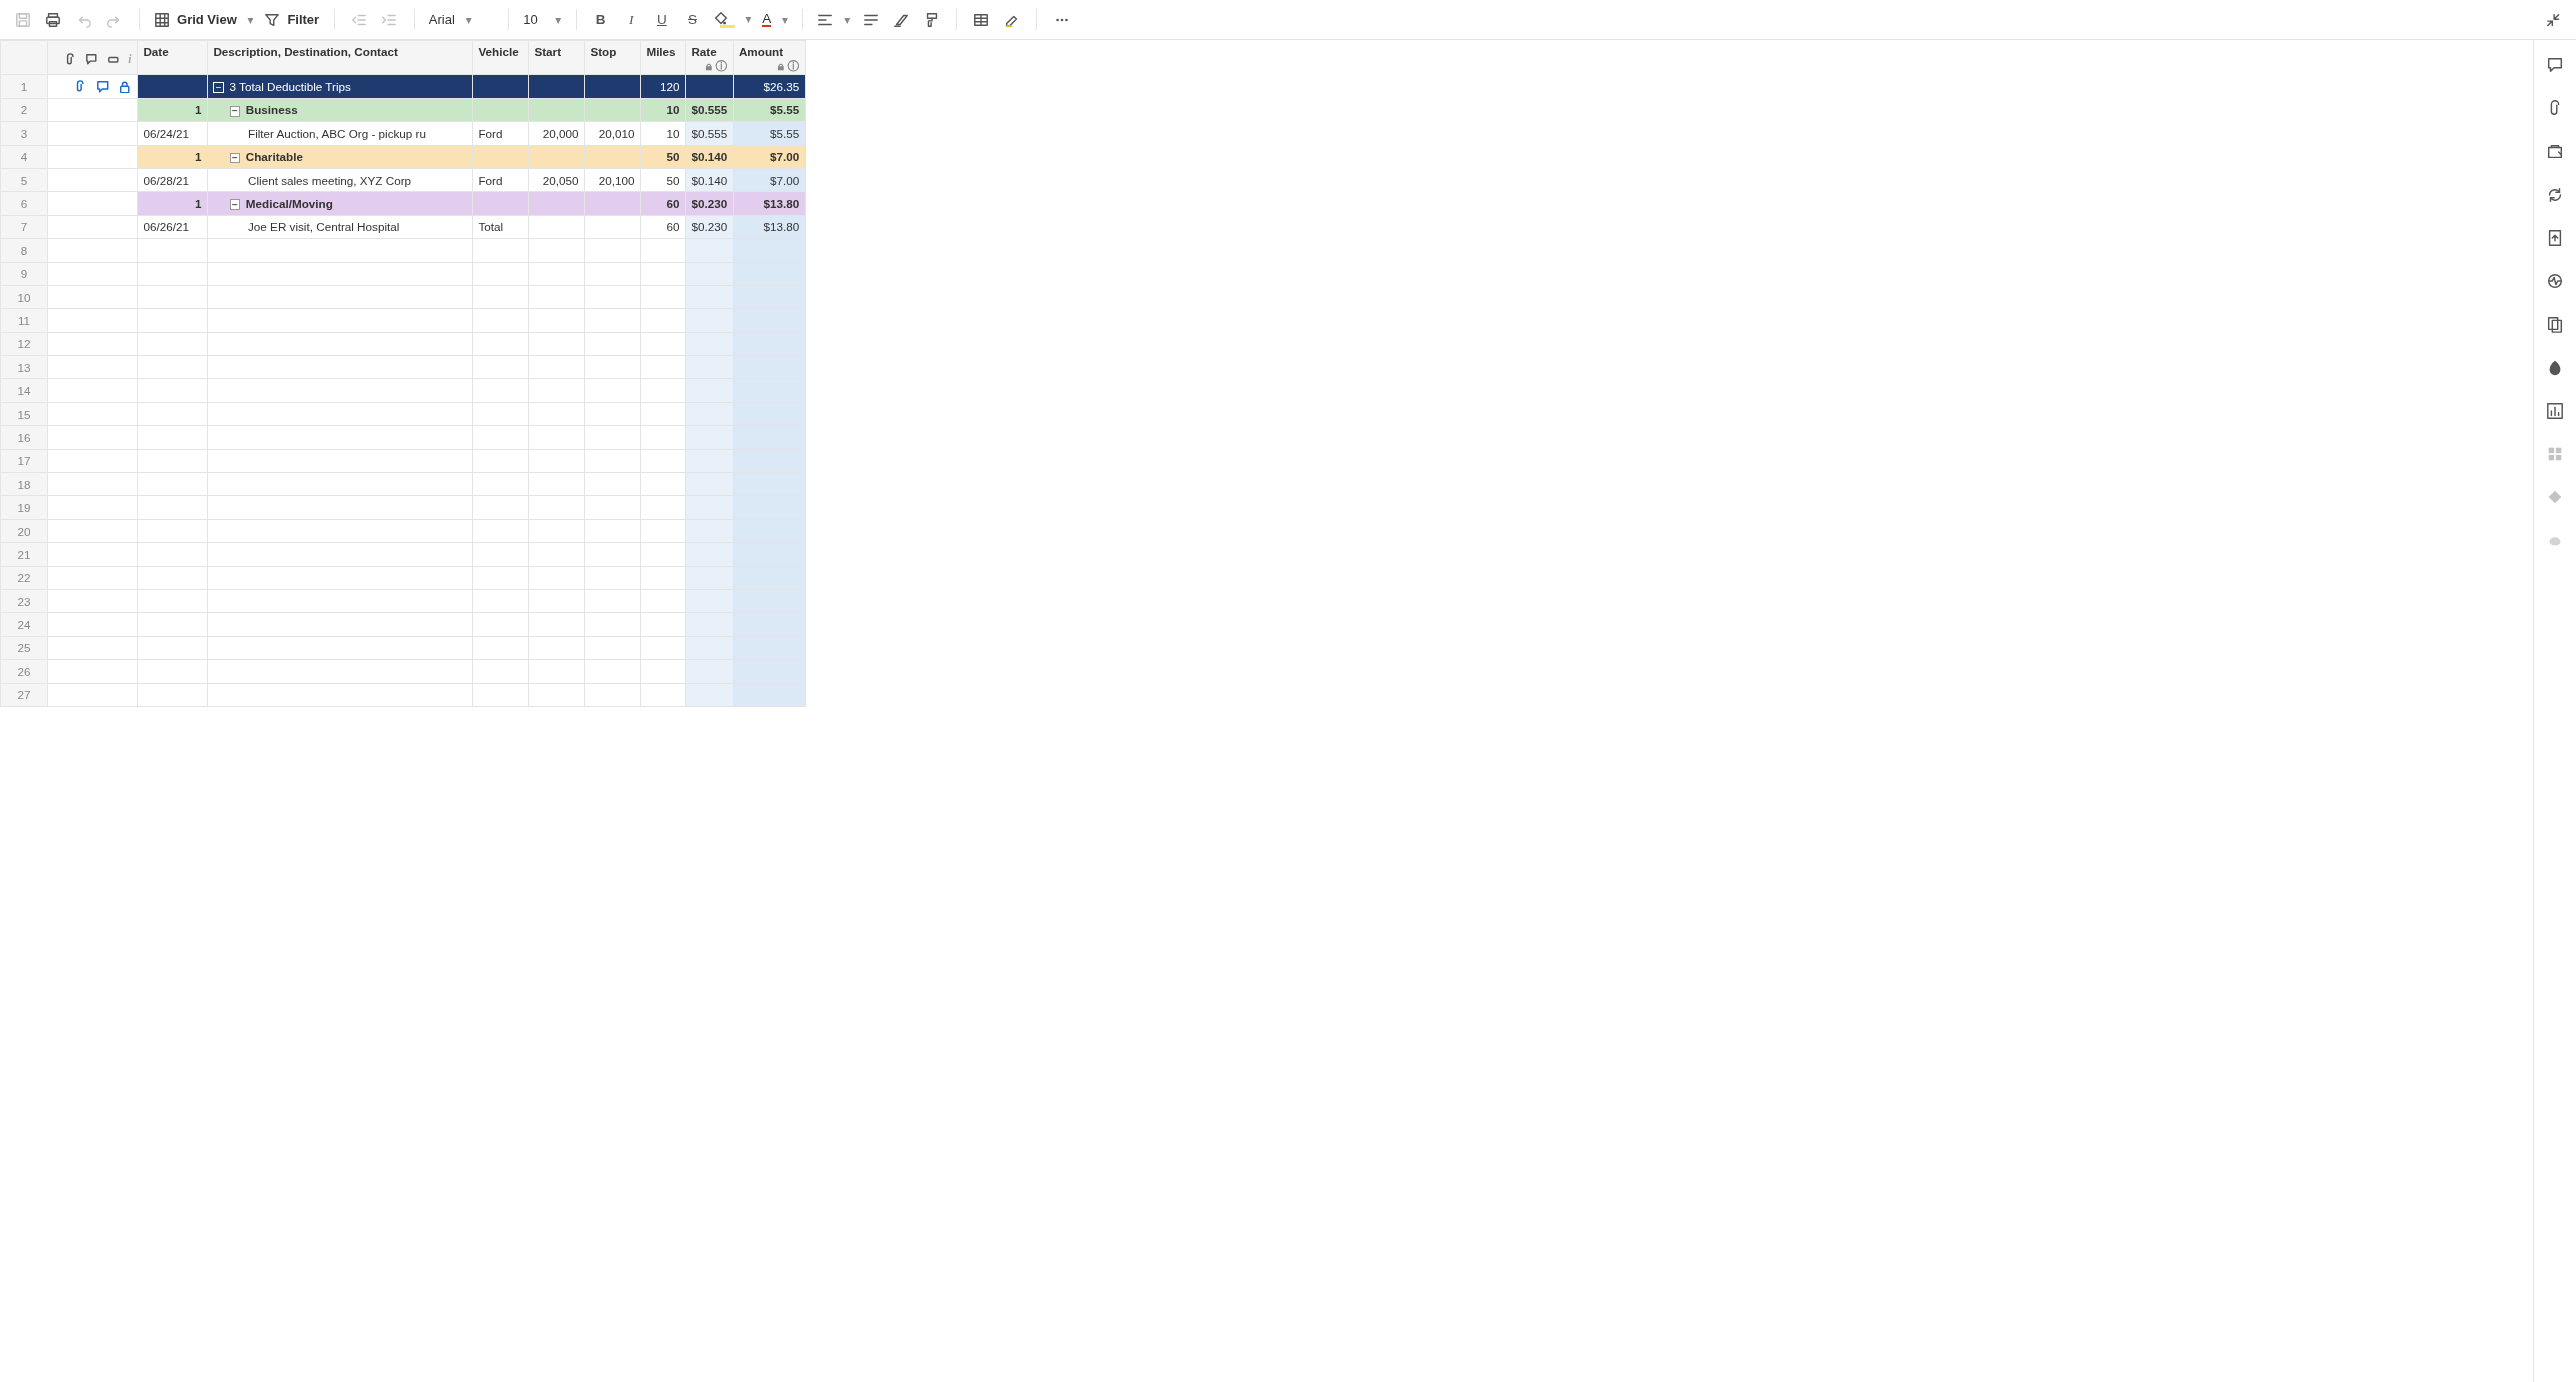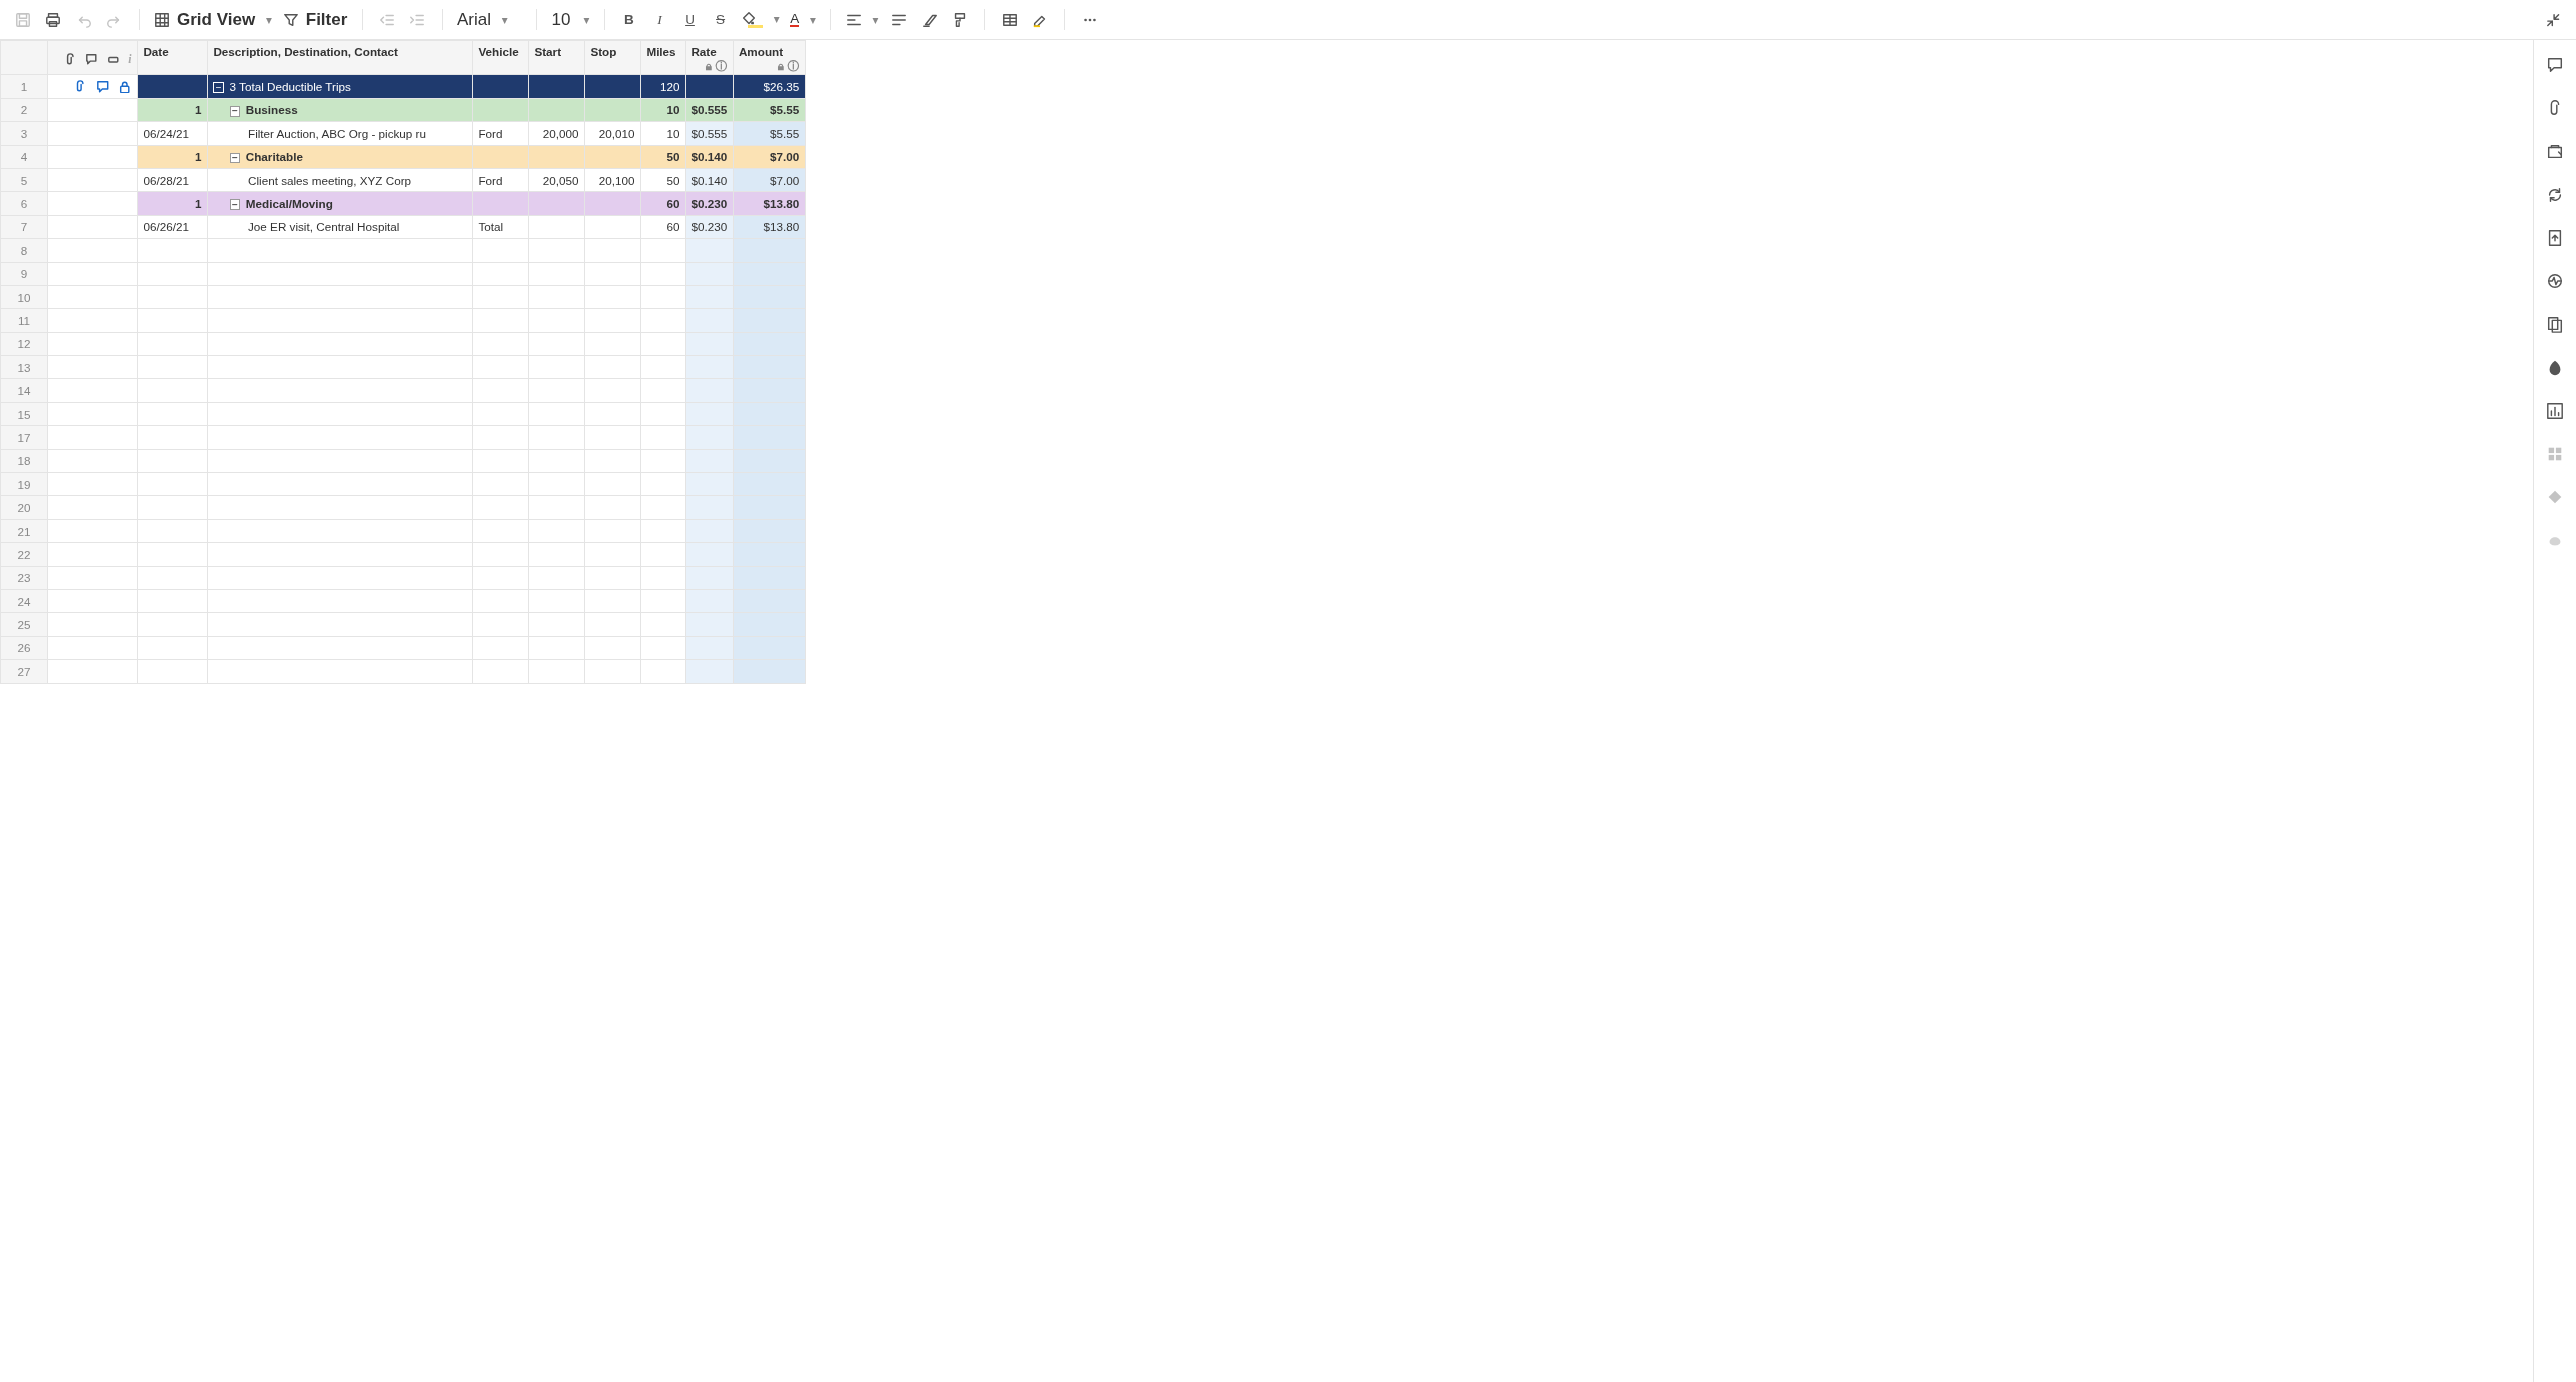--- a/index.html
+++ b/index.html
@@ -16,21 +16,21 @@
     --paleblue:#e8f1fa;
     --paleblue2:#dbe9f6;
   }
   *{box-sizing:border-box;}
   html,body{margin:0;padding:0;height:100%;font-family:Arial, sans-serif;color:var(--txt);font-size:11.7px;background:#fff;}
   
   .toolbar{display:flex;align-items:center;height:40px;padding:0 9px;border-bottom:0.9px solid var(--border-light);gap:3.6px;position:relative;}
   .tb-btn{display:inline-flex;align-items:center;justify-content:center;min-width:27px;height:27px;padding:0 5.4px;border-radius:2.7px;cursor:pointer;color:#555;}
   .tb-btn.disabled{opacity:.35;cursor:default;}
   .tb-sep{width:0.9px;height:21.6px;background:var(--border-light);margin:0 7.2px;}
-  .tb-label{font-size:17px;font-weight:600;color:#333;}
+  .tb-label{font-size:13px;font-weight:600;color:#333;}
   .tb-label.thin{font-weight:400;}
   .tb-drop{margin-left:3.6px;color:#888;}
   .tb-combo{display:inline-flex;align-items:center;gap:7.2px;padding:0 3.6px;cursor:pointer;}
   .tb-right{position:absolute;right:9px;top:0;height:40px;display:flex;align-items:center;}
   svg{display:block;}
   .ico-stroke{stroke:#555;stroke-width:1.6;fill:none;stroke-linecap:round;stroke-linejoin:round;}
   .ico-fill{fill:#555;}
   
   .main{display:flex;height:calc(100% - 40px);}
   .grid-area{flex:1;overflow:auto;}
@@ -484,20 +484,32 @@
             <td></td>
             <td></td>
             <td></td>
             <td class="num"></td>
             <td class="num"></td>
             <td class="num"></td>
             <td class="num c-blue1"></td>
             <td class="num c-blue2"></td>
           </tr>
           <tr>
+            <td class="rownum">16</td>
+            <td class="rowicons"></td>
+            <td></td>
+            <td></td>
+            <td></td>
+            <td class="num"></td>
+            <td class="num"></td>
+            <td class="num"></td>
+            <td class="num c-blue1"></td>
+            <td class="num c-blue2"></td>
+          </tr>
+          <tr>
             <td class="rownum">17</td>
             <td class="rowicons"></td>
             <td></td>
             <td></td>
             <td></td>
             <td class="num"></td>
             <td class="num"></td>
             <td class="num"></td>
             <td class="num c-blue1"></td>
             <td class="num c-blue2"></td>

